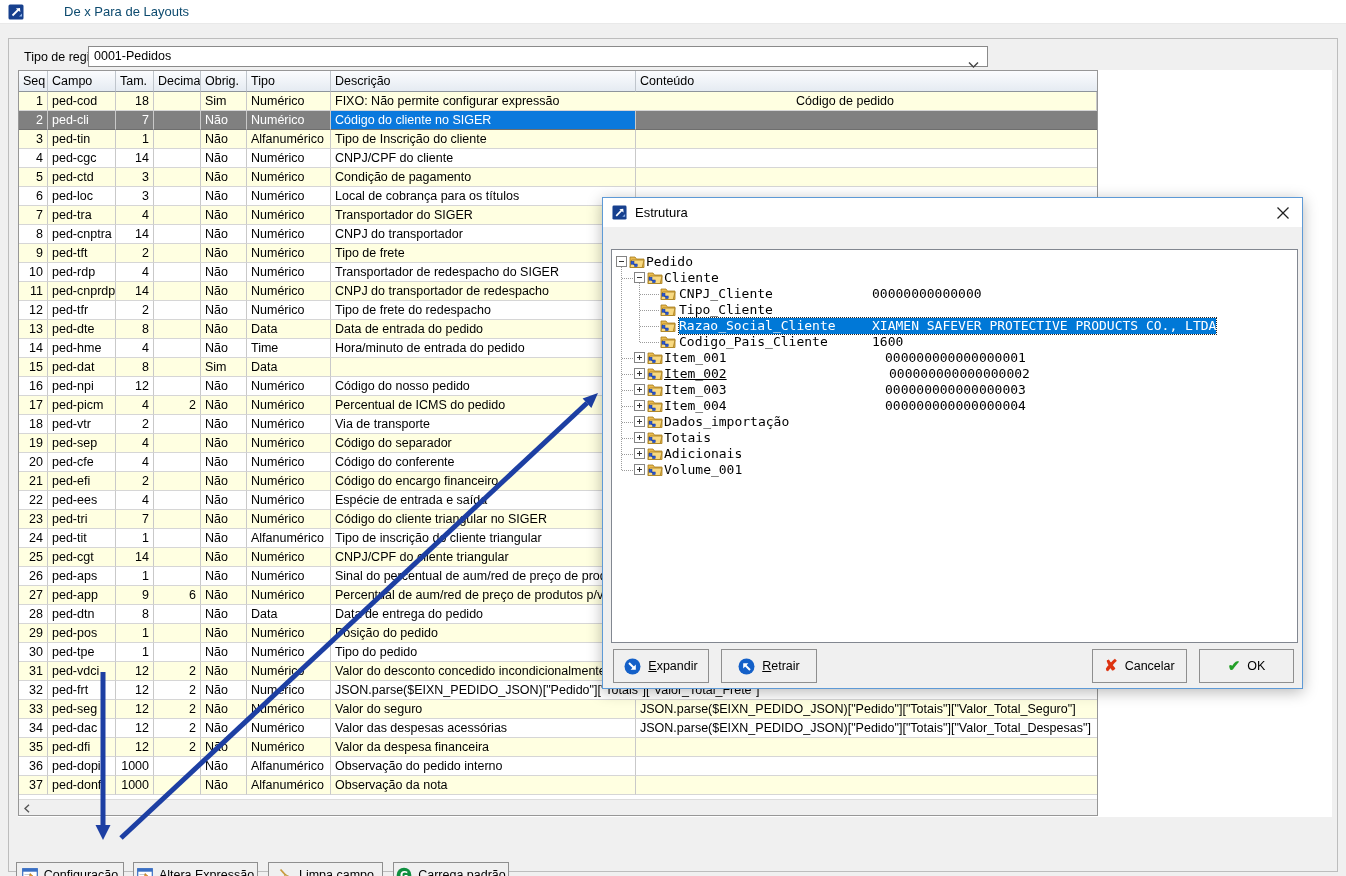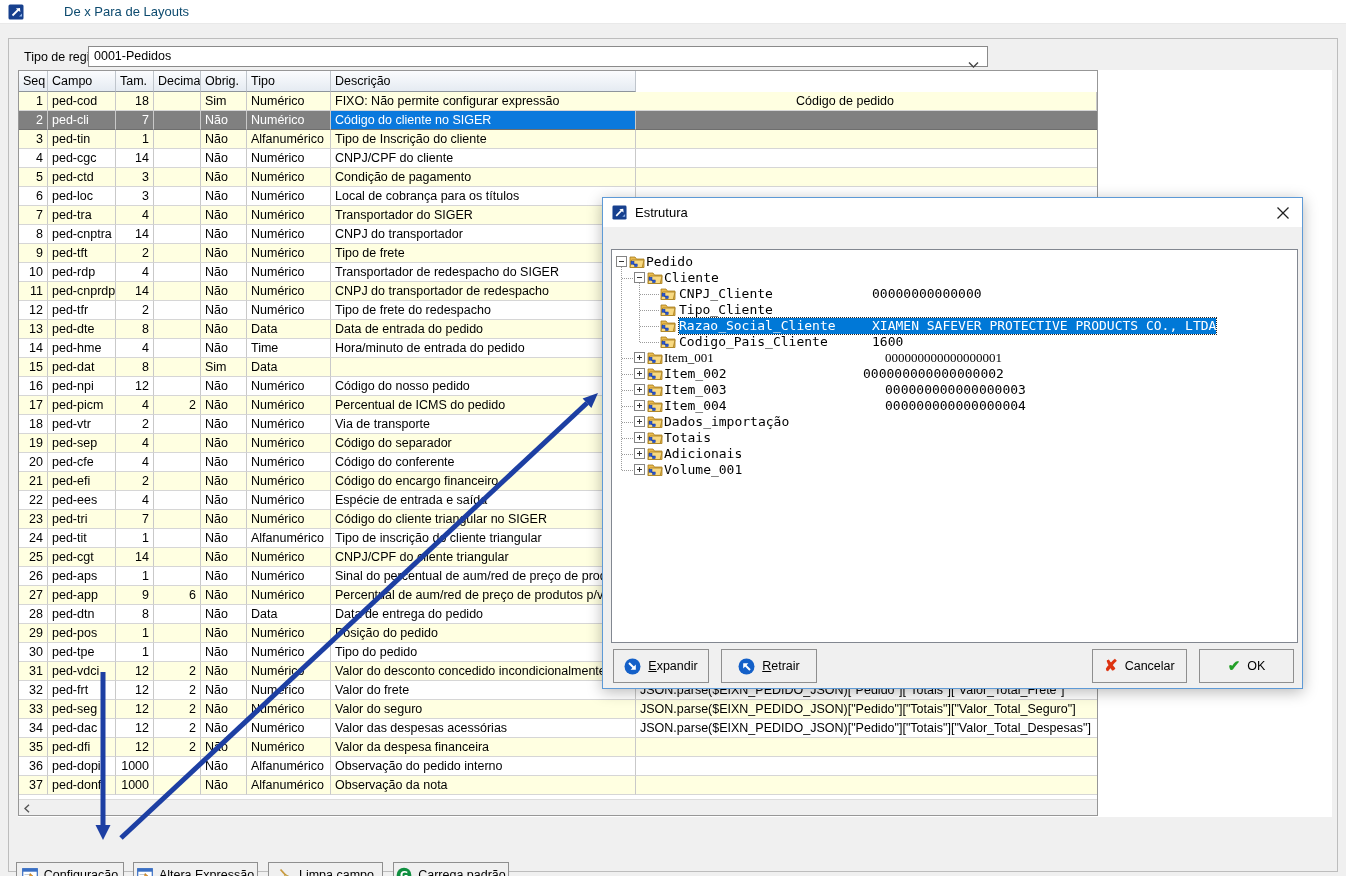--- a/index.html
+++ b/index.html
@@ -103,20 +103,21 @@
 <div class="whitepanel"></div>
 <div class="tablebox">
   <div class="thead" id="thead">
       <div class="th c0">Seq</div>
       <div class="th c1">Campo</div>
       <div class="th c2">Tam.</div>
       <div class="th c3">Decimais</div>
       <div class="th c4">Obrig.</div>
       <div class="th c5">Tipo</div>
       <div class="th c6">Descrição</div>
+      <div class="th c7">Conteúdo</div>
     </div>
   <div id="tbody">
       <div class="tr alt">
         <div class="td c0">1</div>
         <div class="td c1">ped-cod</div>
         <div class="td c2">18</div>
         <div class="td c3"></div>
         <div class="td c4">Sim</div>
         <div class="td c5">Numérico</div>
         <div class="td c7">FIXO: Não permite configurar expressão</div>
@@ -421,21 +422,20 @@
         <div class="td c6">Valor do desconto concedido incondicionalmente</div>
         <div class="td c7"></div>
       </div>
       <div class="tr">
         <div class="td c0">32</div>
         <div class="td c1">ped-frt</div>
         <div class="td c2">12</div>
         <div class="td c3">2</div>
         <div class="td c4">Não</div>
         <div class="td c5">Numérico</div>
-        <div class="td c6">Valor do frete</div>
         <div class="td c7">JSON.parse($EIXN_PEDIDO_JSON)["Pedido"]["Totais"]["Valor_Total_Frete"]</div>
       </div>
       <div class="tr alt">
         <div class="td c0">33</div>
         <div class="td c1">ped-seg</div>
         <div class="td c2">12</div>
         <div class="td c3">2</div>
         <div class="td c4">Não</div>
         <div class="td c5">Numérico</div>
         <div class="td c6">Valor do seguro</div>
@@ -593,34 +593,34 @@
             <rect x="5.6" y="9" width="2.6" height="2.6" fill="#2a57d8" stroke="#123a9e" stroke-width="0.5"></rect>
             <line x1="4" y1="9" x2="6.5" y2="10" stroke="#123a9e" stroke-width="0.7"></line>
           </svg></span><span class="ttext tsel" style="left: 67px;"><span class="tname" style="width: 193px;">Razao_Social_Cliente</span><span>XIAMEN SAFEVER PROTECTIVE PRODUCTS CO., LTDA</span></span></div>
       <div class="trow" style="top: 84px;"><div class="guide-h" style="top: 8px; left: 28px; width: 19px;"></div><span class="ticon" style="left: 48px;"><svg width="16" height="13" viewBox="0 0 16 13">
             <path d="M1 2 h5 l1.5 2 H15 v8.5 H1 z" fill="#e9b94e" stroke="#a67c1c" stroke-width="0.8"></path>
             <path d="M2.6 5 H15 l-1.8 7.5 H1 z" fill="#f8d981" stroke="#a67c1c" stroke-width="0.8"></path>
             <rect x="2" y="6.2" width="3" height="3" fill="#2a57d8" stroke="#123a9e" stroke-width="0.5"></rect>
             <rect x="5.6" y="9" width="2.6" height="2.6" fill="#2a57d8" stroke="#123a9e" stroke-width="0.5"></rect>
             <line x1="4" y1="9" x2="6.5" y2="10" stroke="#123a9e" stroke-width="0.7"></line>
           </svg></span><span class="ttext" style="left: 67px;"><span class="tname" style="width: 193px;">Codigo_Pais_Cliente</span><span>1600</span></span></div>
-      <div class="trow" style="top: 100px; font-family: Liberation Serif, serif;"><div class="guide-h" style="top: 8px; left: 10px; width: 11px;"></div><div class="tbox" style="left: 22px;"><div class="h"></div><div class="v"></div></div><span class="ticon" style="left: 35px;"><svg width="16" height="13" viewBox="0 0 16 13">
+      <div class="trow" style="top: 100px;"><div class="guide-h" style="top: 8px; left: 10px; width: 11px;"></div><div class="tbox" style="left: 22px;"><div class="h"></div><div class="v"></div></div><span class="ticon" style="left: 35px;"><svg width="16" height="13" viewBox="0 0 16 13">
             <path d="M1 2 h5 l1.5 2 H15 v8.5 H1 z" fill="#e9b94e" stroke="#a67c1c" stroke-width="0.8"></path>
             <path d="M2.6 5 H15 l-1.8 7.5 H1 z" fill="#f8d981" stroke="#a67c1c" stroke-width="0.8"></path>
             <rect x="2" y="6.2" width="3" height="3" fill="#2a57d8" stroke="#123a9e" stroke-width="0.5"></rect>
             <rect x="5.6" y="9" width="2.6" height="2.6" fill="#2a57d8" stroke="#123a9e" stroke-width="0.5"></rect>
             <line x1="4" y1="9" x2="6.5" y2="10" stroke="#123a9e" stroke-width="0.7"></line>
           </svg></span><span class="ttext" style="left: 52px;"><span class="tname" style="width: 221px;">Item_001</span><span>000000000000000001</span></span></div>
       <div class="trow" style="top: 116px;"><div class="guide-h" style="top: 8px; left: 10px; width: 11px;"></div><div class="tbox" style="left: 22px;"><div class="h"></div><div class="v"></div></div><span class="ticon" style="left: 35px;"><svg width="16" height="13" viewBox="0 0 16 13">
             <path d="M1 2 h5 l1.5 2 H15 v8.5 H1 z" fill="#e9b94e" stroke="#a67c1c" stroke-width="0.8"></path>
             <path d="M2.6 5 H15 l-1.8 7.5 H1 z" fill="#f8d981" stroke="#a67c1c" stroke-width="0.8"></path>
             <rect x="2" y="6.2" width="3" height="3" fill="#2a57d8" stroke="#123a9e" stroke-width="0.5"></rect>
             <rect x="5.6" y="9" width="2.6" height="2.6" fill="#2a57d8" stroke="#123a9e" stroke-width="0.5"></rect>
             <line x1="4" y1="9" x2="6.5" y2="10" stroke="#123a9e" stroke-width="0.7"></line>
-          </svg></span><span class="ttext" style="left: 52px;"><span class="tname" style="width: 199px;">Item_002</span><span>000000000000000002</span></span></div>
+          </svg></span><span class="ttext" style="left: 52px;"><span class="tname" style="width: 225px; text-decoration: underline;">Item_002</span><span>000000000000000002</span></span></div>
       <div class="trow" style="top: 132px;"><div class="guide-h" style="top: 8px; left: 10px; width: 11px;"></div><div class="tbox" style="left: 22px;"><div class="h"></div><div class="v"></div></div><span class="ticon" style="left: 35px;"><svg width="16" height="13" viewBox="0 0 16 13">
             <path d="M1 2 h5 l1.5 2 H15 v8.5 H1 z" fill="#e9b94e" stroke="#a67c1c" stroke-width="0.8"></path>
             <path d="M2.6 5 H15 l-1.8 7.5 H1 z" fill="#f8d981" stroke="#a67c1c" stroke-width="0.8"></path>
             <rect x="2" y="6.2" width="3" height="3" fill="#2a57d8" stroke="#123a9e" stroke-width="0.5"></rect>
             <rect x="5.6" y="9" width="2.6" height="2.6" fill="#2a57d8" stroke="#123a9e" stroke-width="0.5"></rect>
             <line x1="4" y1="9" x2="6.5" y2="10" stroke="#123a9e" stroke-width="0.7"></line>
           </svg></span><span class="ttext" style="left: 52px;"><span class="tname" style="width: 221px;">Item_003</span><span>000000000000000003</span></span></div>
       <div class="trow" style="top: 148px;"><div class="guide-h" style="top: 8px; left: 10px; width: 11px;"></div><div class="tbox" style="left: 22px;"><div class="h"></div><div class="v"></div></div><span class="ticon" style="left: 35px;"><svg width="16" height="13" viewBox="0 0 16 13">
             <path d="M1 2 h5 l1.5 2 H15 v8.5 H1 z" fill="#e9b94e" stroke="#a67c1c" stroke-width="0.8"></path>
             <path d="M2.6 5 H15 l-1.8 7.5 H1 z" fill="#f8d981" stroke="#a67c1c" stroke-width="0.8"></path>

